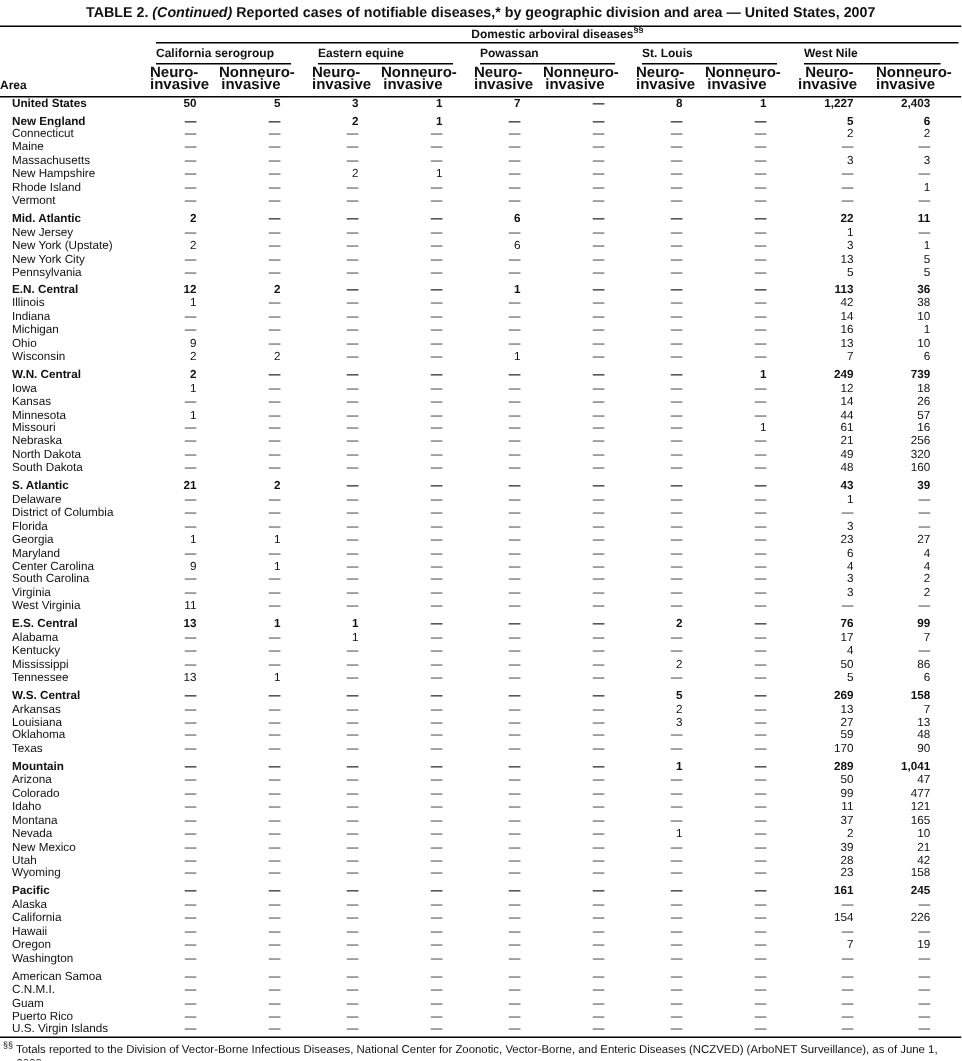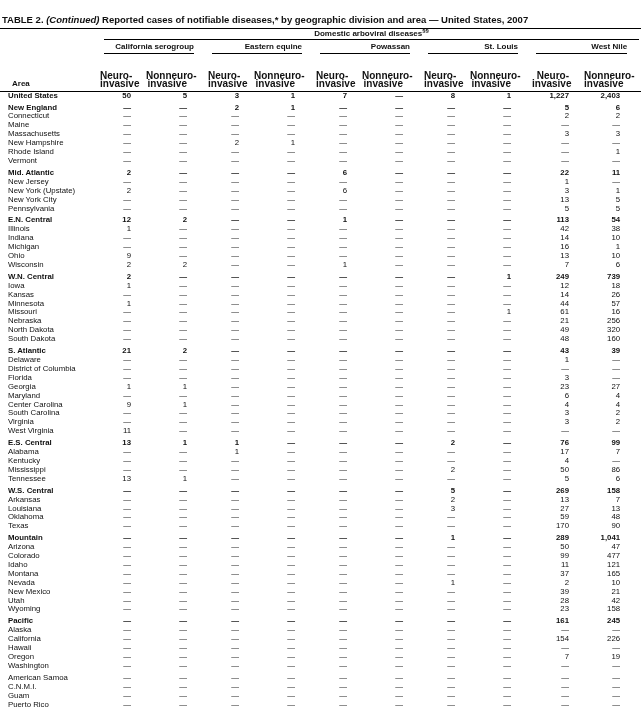--- a/index.html
+++ b/index.html
@@ -5,52 +5,53 @@
   * { box-sizing: border-box; }
   html, body { margin: 0; padding: 0; }
   body {
     width: 641px; height: 707px; overflow: hidden;
     background: #fff; color: #111;
     font-family: "Liberation Sans", "DejaVu Sans", sans-serif;
   }
   .page { width: 641px; }
   .title {
     font-size: 9.5px; font-weight: bold; line-height: 12px;
-    padding: 14px 2px 2px 2px;
+    padding: 3px 2px 2px 2px;
     border-bottom: 1.5px solid #000;
     white-space: nowrap;
+    text-align: center;
   }
   .title i { font-weight: bold; }
   table { border-collapse: collapse; table-layout: fixed; width: 641px; border-bottom: 1px solid #000; }
   col.c-area { width: 100px; }
   col.c-n  { width: 46px; }
   col.c-nn { width: 62px; }
   col.c-n5 { width: 52px; }
   col.c-nn5{ width: 57px; }
   th, td { padding: 0; font-size: 7.8px; line-height: 8.4px; vertical-align: bottom; font-weight: normal; }
   thead th { font-weight: bold; }
   .span-h .span-line {
     display: block; text-align: center; font-size: 8px;
     padding: 1px 0 1px 0; margin: 0 2px 0 4px;
     border-bottom: 1px solid #000;
   }
   .grp .grp-line {
-    display: block; text-align: right; font-size: 8px;
-    padding: 3px 0 1px 0; margin: 0 14px 16px 4px;
+    display: block; text-align: left; font-size: 8px;
+    padding: 3px 0 1px 0; margin: 0 14px 0 4px;
     border-bottom: 1px solid #000;
     white-space: nowrap;
   }
   .sub {
     white-space: pre-line; text-align: right; font-size: 10px;
     padding-top: 2px; padding-bottom: 2px;
     border-bottom: 1.5px solid #000;
   }
   .area-h {
     text-align: left; vertical-align: bottom; font-size: 8px;
-    padding-left: 12px; padding-bottom: 2px;
+    padding-left: 0; padding-bottom: 2px;
     border-bottom: 1.5px solid #000;
   }
   td.area { text-align: left; padding-left: 8px; white-space: nowrap; overflow: hidden; }
   td.num { text-align: right; font-variant-numeric: tabular-nums; }
   .pr-n  { padding-right: 15px; }
   .pr-nn { padding-right: 21px; }
   tr.bold td { font-weight: bold; }
   tr.gap td { padding-top: 3px; }
   tbody td { padding-bottom: 0.5px; }
   .footnotes { font-size: 7.6px; line-height: 9.2px; padding: 2px 4px 0 2px; }
@@ -300,21 +301,21 @@
           <td class="area">E.N. Central</td>
           <td class="num pr-n">12</td>
           <td class="num pr-nn">2</td>
           <td class="num pr-n">—</td>
           <td class="num pr-nn">—</td>
           <td class="num pr-n">1</td>
           <td class="num pr-nn">—</td>
           <td class="num pr-n">—</td>
           <td class="num pr-nn">—</td>
           <td class="num pr-n">113</td>
-          <td class="num pr-nn">54</td>
+          <td class="num pr-nn">36</td>
         </tr>
         <tr>
           <td class="area">Illinois</td>
           <td class="num pr-n">1</td>
           <td class="num pr-nn">—</td>
           <td class="num pr-n">—</td>
           <td class="num pr-nn">—</td>
           <td class="num pr-n">—</td>
           <td class="num pr-nn">—</td>
           <td class="num pr-n">—</td>

